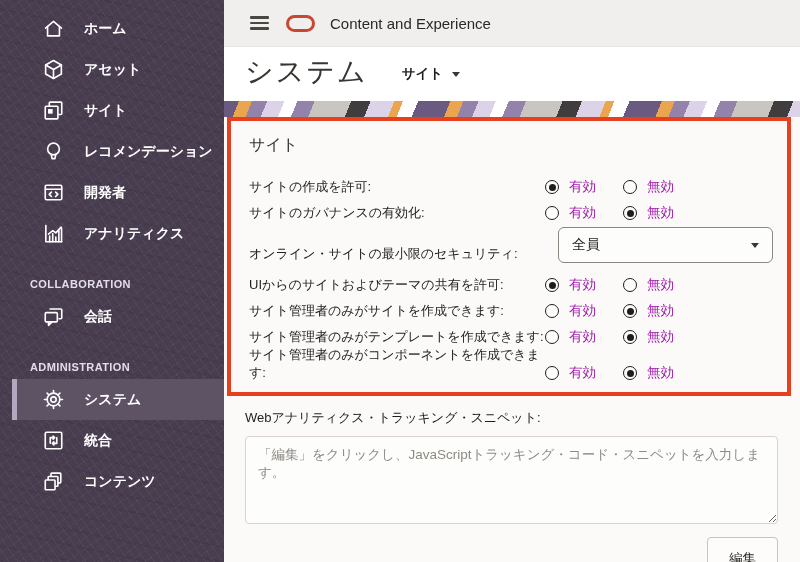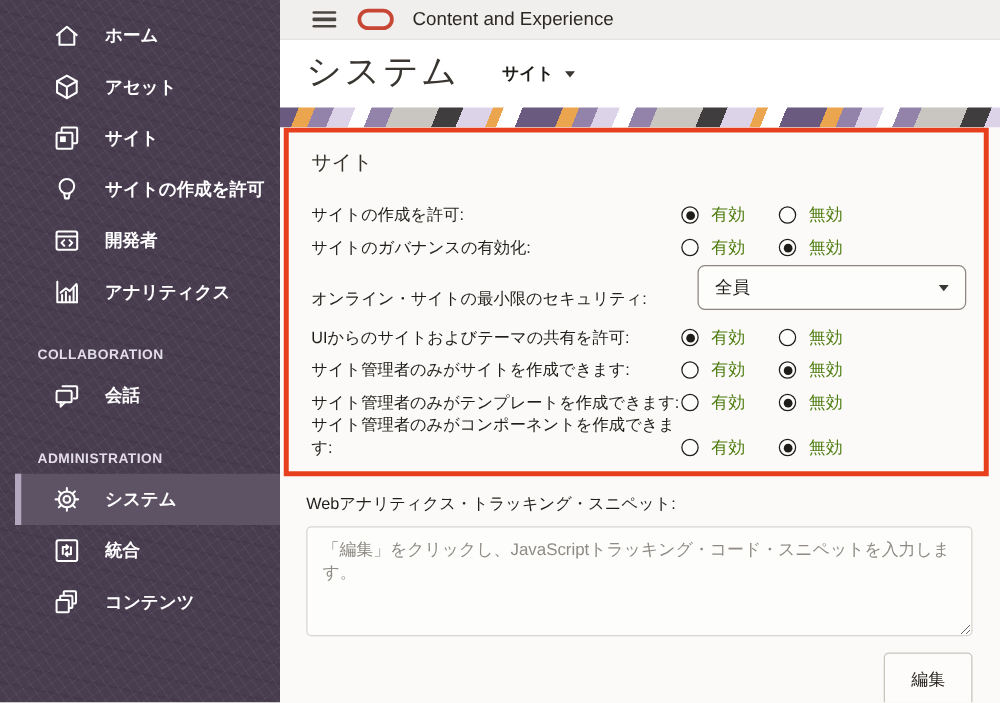--- a/index.html
+++ b/index.html
@@ -36,21 +36,21 @@
     width: 5px; background: #b3a6bf;
   }
   .nav-item.selected .sel-bar { display: block; }
   .nav-icon { width: 24px; height: 24px; flex-shrink: 0; display: flex; align-items: center; justify-content: center; }
   .nav-icon svg { width: 23px; height: 23px; display: block; }
 
   
   .main { flex: 1; display: flex; flex-direction: column; min-width: 0; }
 
   .topbar {
-    height: 32px; flex-shrink: 0; background: #f1efed;
+    height: 47px; flex-shrink: 0; background: #f1efed;
     border-bottom: 1px solid #e6e4e1;
     display: flex; align-items: center; padding-left: 26px; gap: 17px;
   }
   .hamburger { width: 19px; display: flex; flex-direction: column; gap: 3px; cursor: pointer; }
   .hamburger span { display: block; height: 2.4px; background: #4a4743; border-radius: 1px; }
   .oracle-logo {
     width: 29px; height: 17px; border: 3.6px solid #c74634; border-radius: 9px;
     background: transparent;
   }
   .app-title { font-size: 15px; color: #2c2925; margin-left: -2px; }
@@ -98,21 +98,21 @@
   .radio-option { display: flex; align-items: center; gap: 10px; margin-right: 27px; cursor: pointer; }
   .radio {
     width: 14px; height: 14px; border: 1.6px solid #1f1d1a; border-radius: 50%;
     position: relative; flex-shrink: 0; background: #fdfdfc;
   }
   .radio.checked::after {
     content: ""; position: absolute; left: 50%; top: 50%;
     width: 7px; height: 7px; margin: -3.5px 0 0 -3.5px;
     border-radius: 50%; background: #1f1d1a;
   }
-  .radio-text { font-size: 13.5px; color: #4d7c0f; }
+  .radio-text { font-size: 13.5px; color: #a21caf; }
   .select-row { margin: 5px 0; gap: 13px; }
   .select-box {
     width: 238px; height: 36px; border: 1px solid #8a8781; border-radius: 6px;
     background: #fdfdfc; display: flex; align-items: center; justify-content: space-between;
     padding: 0 13px; font-size: 14px; color: #201e1a; cursor: pointer;
   }
 
   
   .analytics { margin: 13px 22px 0 21px; }
   .analytics-label { font-size: 13px; color: #201e1a; }
@@ -165,21 +165,21 @@
         </span>
         <span>サイト</span>
       </div>
       <div class="nav-item">
         <span class="nav-icon">
           <svg viewBox="0 0 24 24" fill="none" stroke="#ffffff" stroke-width="1.7" stroke-linecap="round" stroke-linejoin="round">
             <circle cx="12" cy="9.4" r="6.1"></circle>
             <path d="M9.7 15.2l.8 4.3h3l.8-4.3M10.5 19.5h3"></path>
           </svg>
         </span>
-        <span>サイトの作成を許可</span>
+        <span>レコメンデーション</span>
       </div>
       <div class="nav-item">
         <span class="nav-icon">
           <svg viewBox="0 0 24 24" fill="none" stroke="#ffffff" stroke-width="1.7" stroke-linecap="round" stroke-linejoin="round">
             <rect x="3.4" y="4.4" width="17.2" height="15.2" rx="1.4"></rect>
             <path d="M3.4 8.6h17.2"></path>
             <path d="M9.8 11.6 7.5 13.9l2.3 2.3M14.2 11.6l2.3 2.3-2.3 2.3"></path>
           </svg>
         </span>
         <span>開発者</span>

